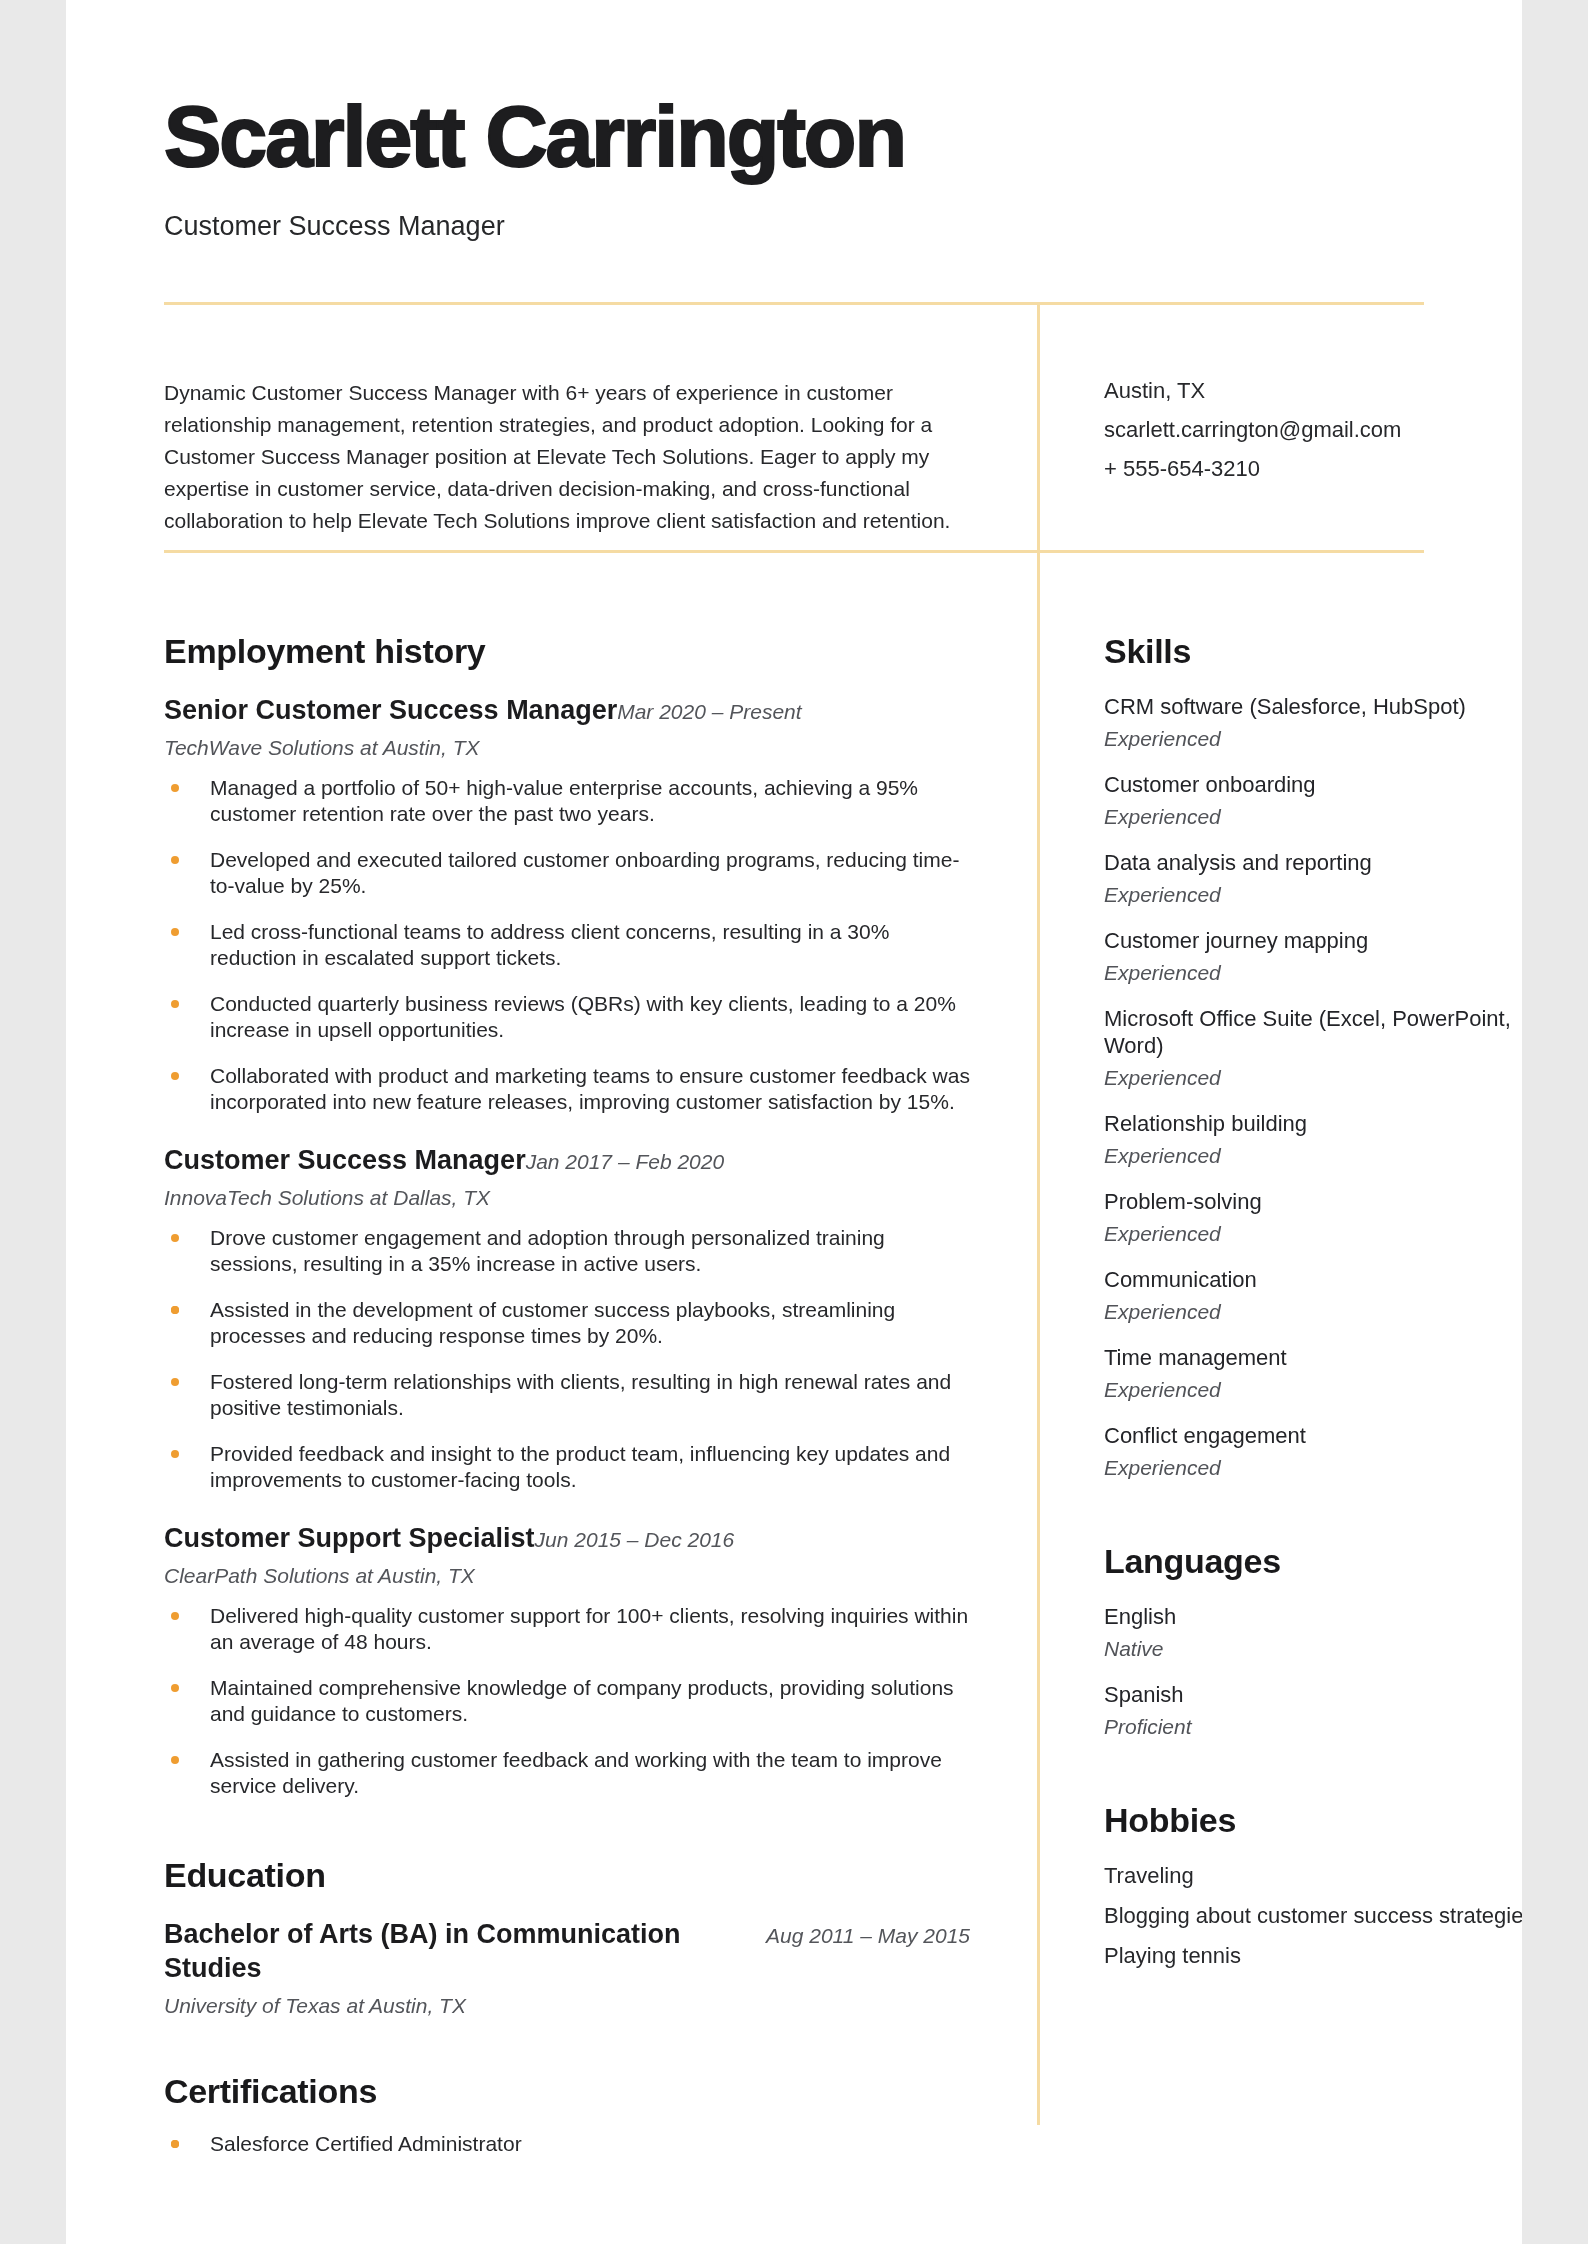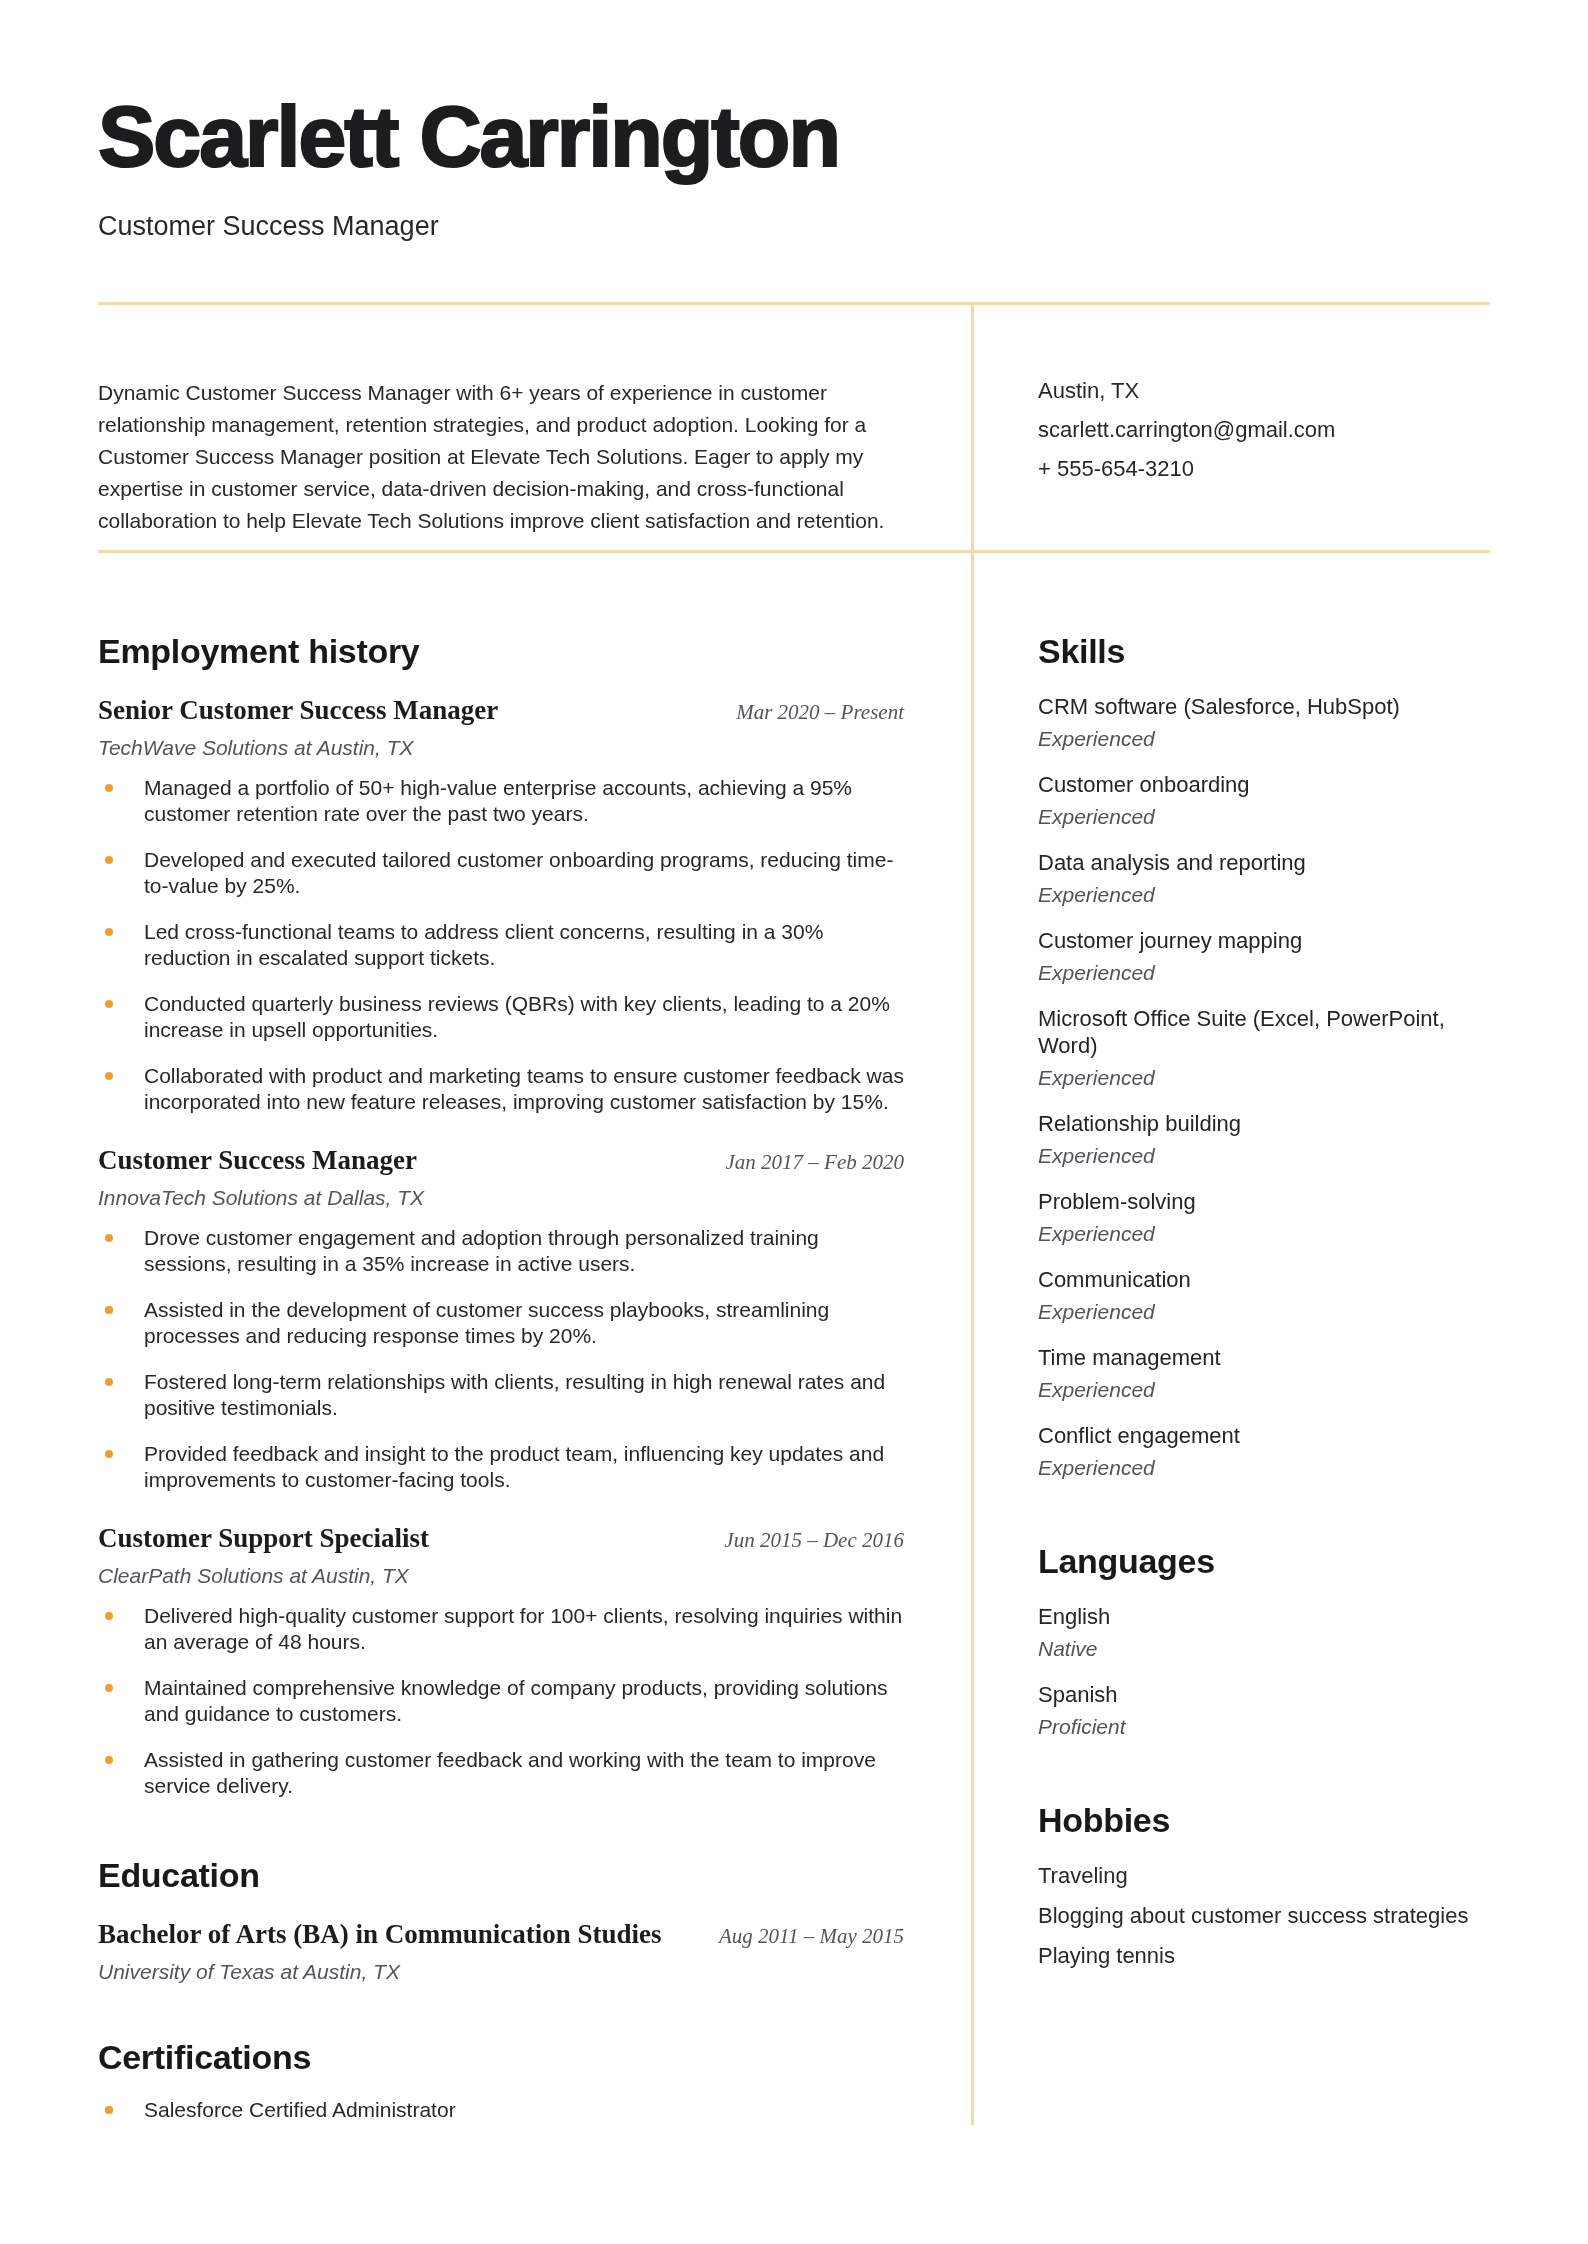--- a/index.html
+++ b/index.html
@@ -1,18 +1,18 @@
 <!DOCTYPE html>
 <html><head>
 <meta charset="utf-8">
 <style>
   html,body{margin:0;padding:0;background:#e9e9e9;}
   .page{
     position:relative;
-    width:1588px;height:2244px;
+    width:1456px;height:2244px;
     margin:0 auto;
     background:#ffffff;
     font-family:"Liberation Sans", sans-serif;
     color:#27282b;
     box-sizing:border-box;
     padding:92px 98px 4px 98px;
     overflow:hidden;
   }
   
   .name{
@@ -50,21 +50,21 @@
   .contact-line{font-size:22px;line-height:27px;margin-bottom:12px;color:#27282b;}
   
   .h2{
     font-size:34px;line-height:40px;
     font-weight:700;letter-spacing:-0.3px;
     color:#19191b;
   }
   
   .job{margin-top:22px;}
   .job + .job{margin-top:28px;}
-  .job-head{display:flex;justify-content:space-between;align-items:baseline;font-family:Liberation Serif, serif;}
+  .job-head{display:flex;justify-content:flex-start;align-items:baseline;}
   .job-title{font-size:27px;line-height:34px;font-weight:700;color:#1c1c1e;}
   .job-dates{font-size:21px;line-height:26px;font-style:italic;color:#53555a;white-space:nowrap;}
   .job-company{margin-top:7px;font-size:21px;line-height:27px;font-style:italic;color:#53555a;}
   ul.bullets{list-style:none;margin:14px 0 0 0;padding:0;}
   ul.bullets li{
     position:relative;
     padding-left:46px;
     font-size:21px;line-height:26px;
     color:#27282b;
   }

